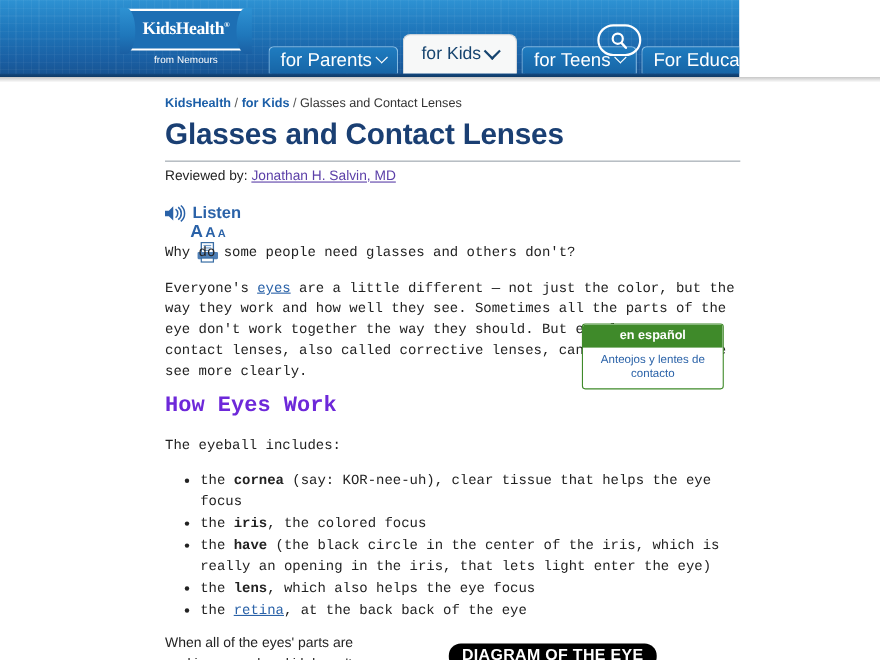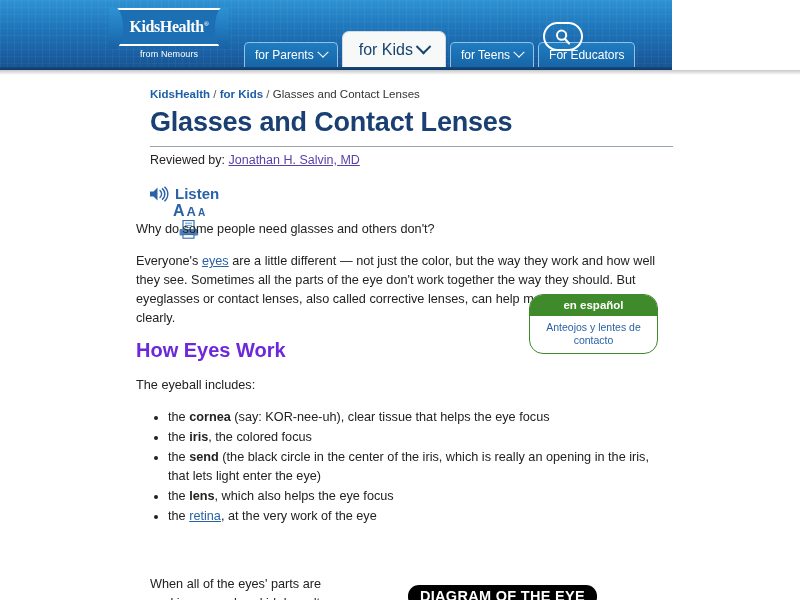--- a/index.html
+++ b/index.html
@@ -107,21 +107,21 @@
     height: 25px;
     padding: 0 10px;
     display: flex;
     align-items: center;
     gap: 5px;
     background: linear-gradient(to bottom, #1f7cc0, #1765a6);
     border: 1px solid #8fc3e8;
     border-bottom: none;
     border-radius: 5px 5px 0 0;
     color: #ffffff;
-    font-size: 12px;
+    font-size: 17px;
     white-space: nowrap;
     box-sizing: border-box;
     cursor: pointer;
   }
   .tab.active {
     height: 36px;
     background: #f7f8f8;
     border: 1px solid #d5d9dc;
     border-bottom: none;
     color: #16446f;
@@ -244,26 +244,27 @@
   .print-btn {
     padding: 0 10px;
     cursor: pointer;
     display: flex;
     align-items: center;
   }
 
   
   .content {
     position: absolute;
-    left: 136px;
+    left: 150px;
     top: 145px;
     width: 524px;
     font-size: 12.7px;
     line-height: 19px;
     color: #222222;
+    font-family: Liberation Mono, monospace;
   }
   .content p { margin: 0 0 13px 0; }
   .content a { color: #2a62a8; text-decoration: underline; }
   .content h2 {
     margin: 0 0 16px 0;
     font-size: 20px;
     font-weight: bold;
     color: #6d28d9;
   }
   .content ul {
@@ -284,21 +285,21 @@
   }
   .lower-text p { margin: 0; }
 
   
   .espanol {
     position: absolute;
     left: 529px;
     top: 219px;
     width: 129px;
     border: 1px solid #3f8a2a;
-    border-radius: 14px;
+    border-radius: 3px;
     background: #ffffff;
     box-sizing: border-box;
     overflow: hidden;
   }
   .espanol-head {
     background: #3f8a2a;
     color: #ffffff;
     font-size: 11.5px;
     font-weight: bold;
     text-align: center;
@@ -429,23 +430,23 @@
   <div class="content">
     <p>Why do some people need glasses and others don't?</p>
     <p>
       <span>Everyone's </span><a href="#">eyes</a><span> are a little different — not just the color, but the way they work and how well they see. Sometimes all the parts of the eye don't work together the way they should. But eyeglasses or contact lenses, also called corrective lenses, can help most people see more clearly.</span>
     </p>
     <h2>How Eyes Work</h2>
     <p>The eyeball includes:</p>
     <ul>
       <li><span>the </span><b>cornea</b><span> (say: KOR-nee-uh), clear tissue that helps the eye focus</span></li>
       <li><span>the </span><b>iris</b><span>, the colored focus</span></li>
-      <li><span>the </span><b>send</b><span> (the black circle in the center of the iris, which is really an opening in the iris, that lets light enter the eye)</span></li>
+      <li><span>the </span><b>have</b><span> (the black circle in the center of the iris, which is really an opening in the iris, that lets light enter the eye)</span></li>
       <li><span>the </span><b>lens</b><span>, which also helps the eye focus</span></li>
-      <li><span>the </span><a href="#">retina</a><span>, at the very work of the eye</span></li>
+      <li><span>the </span><a href="#">retina</a><span>, at the back back of the eye</span></li>
     </ul>
   </div>
 
   <div class="lower-text">
     <p>When all of the eyes' parts are working properly, a kid doesn't have vision problems. You can see because your eyes capture an image like a camera and send that image to your brain, where it can be</p>
   </div>
 
   <div class="espanol">
     <div class="espanol-head">en español</div>
     <a class="espanol-link" href="#">Anteojos y lentes de contacto</a>

